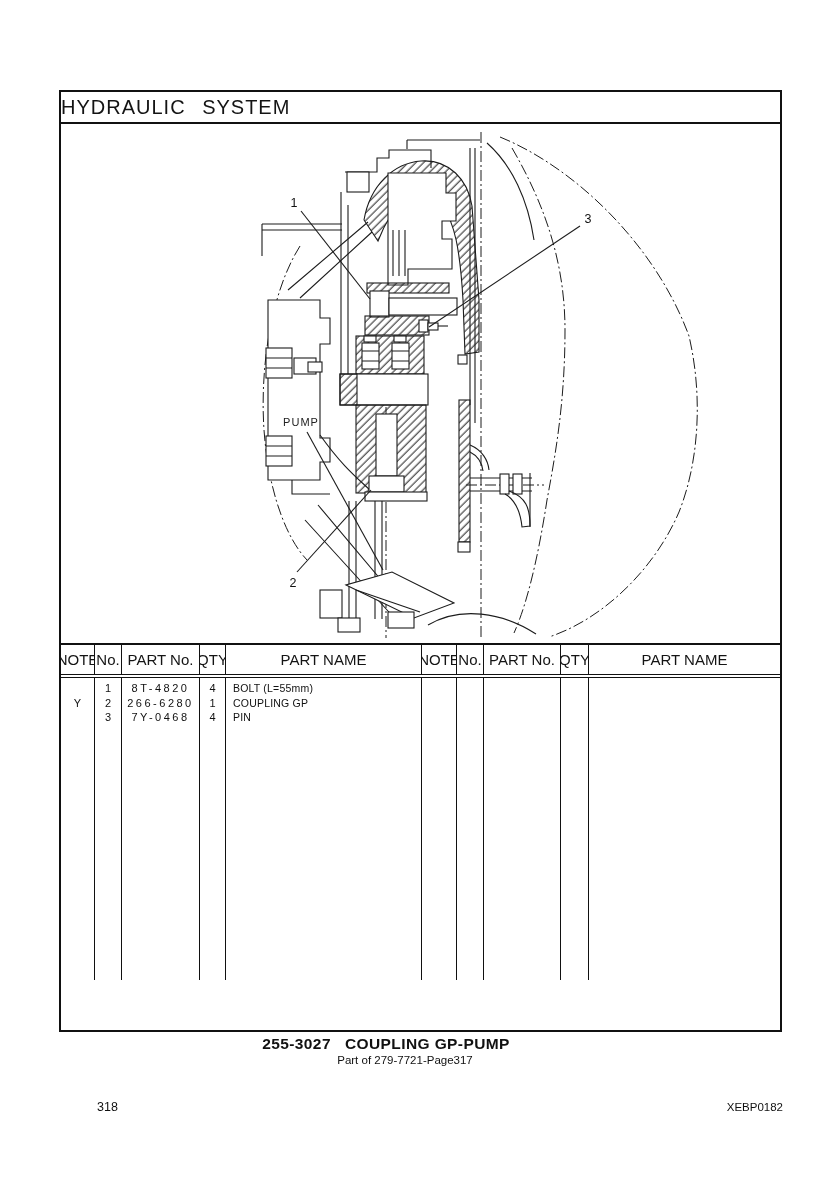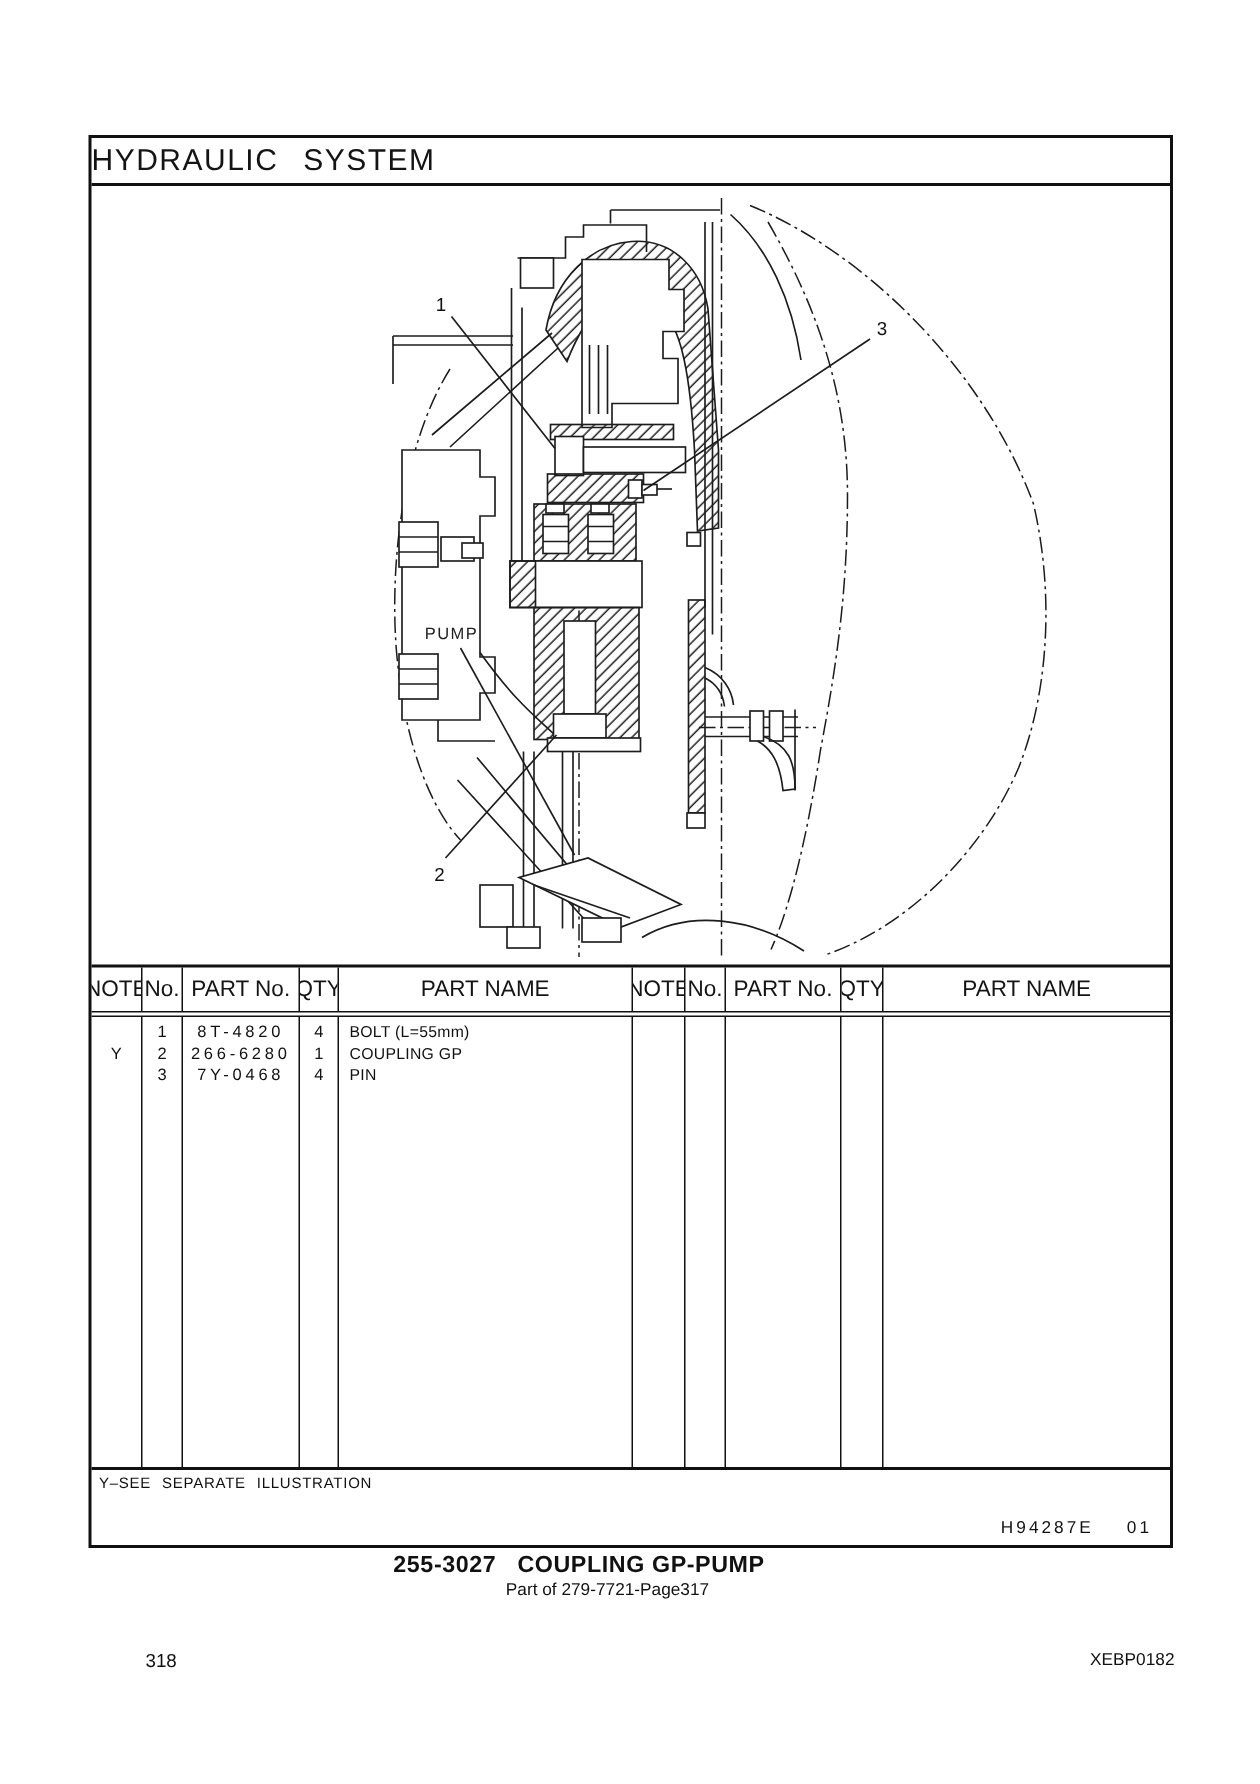--- a/index.html
+++ b/index.html
@@ -215,26 +215,20 @@
           <div>PIN</div>
         </div>
         <div class="td"></div>
         <div class="td"></div>
         <div class="td"></div>
         <div class="td"></div>
         <div class="td"></div>
       </div>
     </div>
 
-    <div class="footstrip">
-      <div class="footnote">Y–SEE SEPARATE ILLUSTRATION</div>
-      <div class="rev">
-        <span>H94287E</span><span>01</span>
-      </div>
-    </div>
   </div>
 
   <div class="caption">
     <div class="cap1">
       <span>255-3027</span><span>COUPLING GP-PUMP</span>
     </div>
     <div class="cap2">Part of 279-7721-Page317</div>
   </div>
 
   <div class="pageno">318</div>

